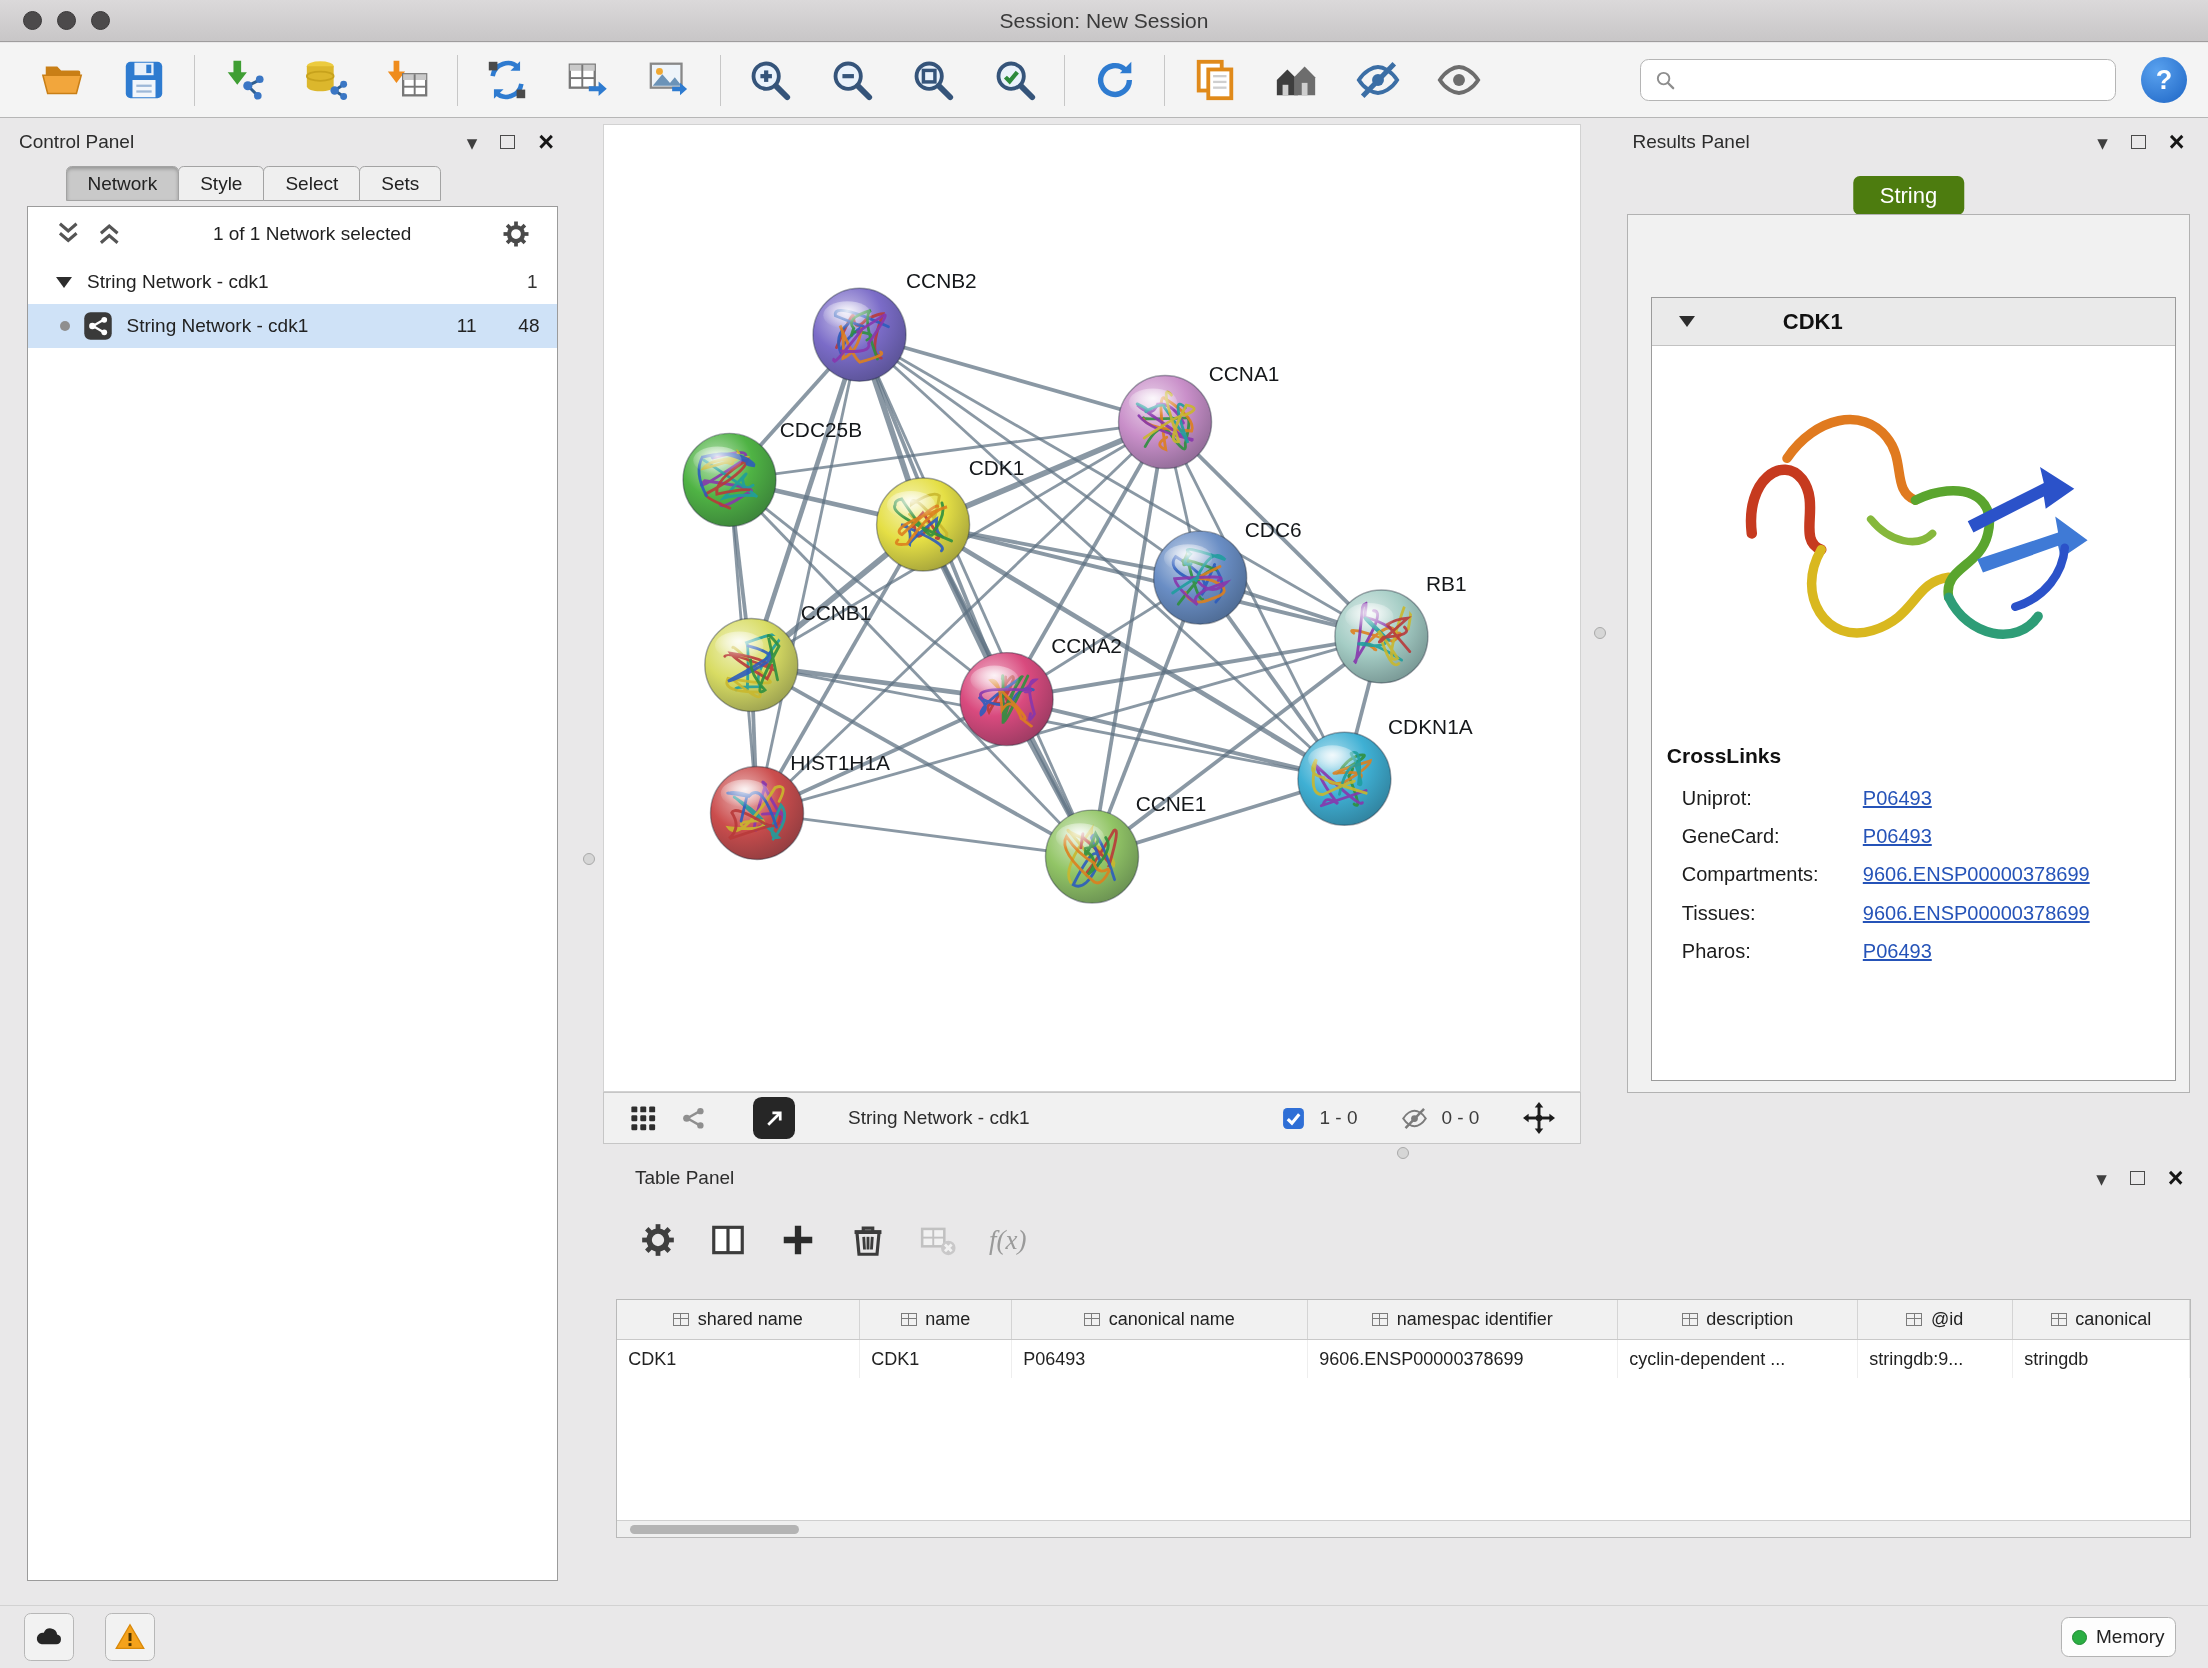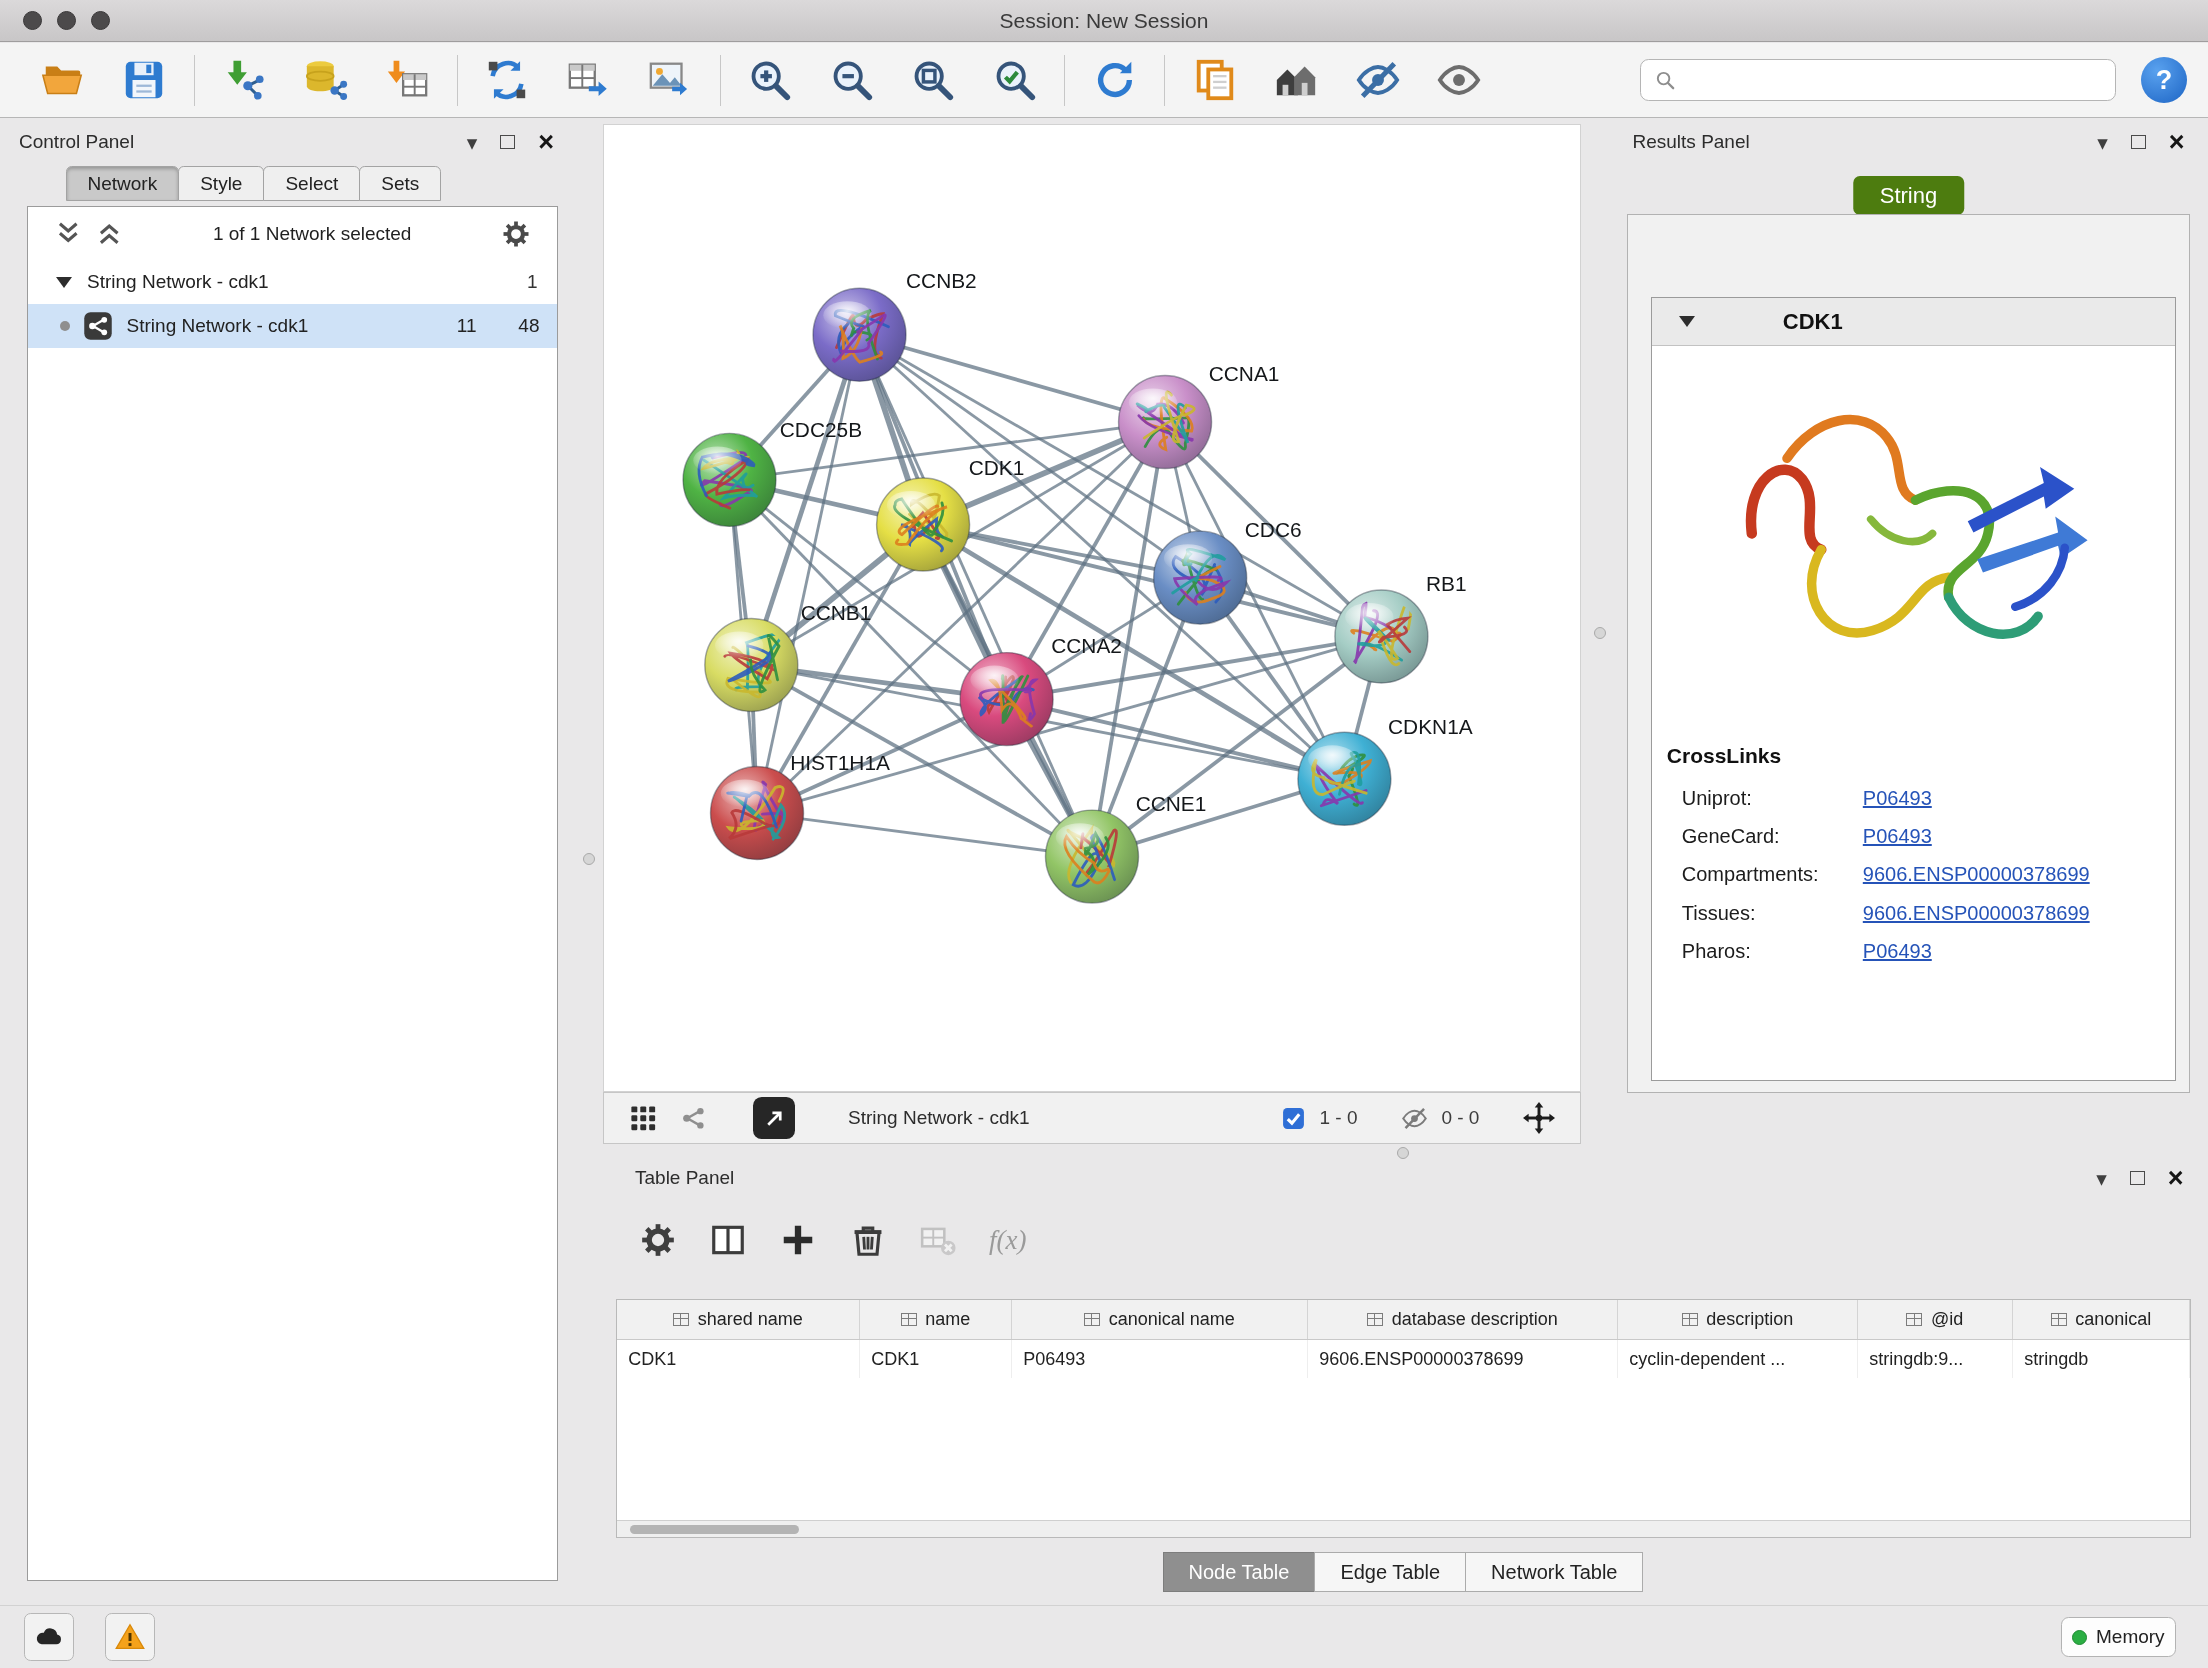--- a/index.html
+++ b/index.html
@@ -777,21 +777,21 @@
       <div class="cell c1">
           <span class="grid-glyph"></span>
           <span>name</span>
         </div>
       <div class="cell c2">
           <span class="grid-glyph"></span>
           <span>canonical name</span>
         </div>
       <div class="cell c3">
           <span class="grid-glyph"></span>
-          <span>database description</span>
+          <span>namespac identifier</span>
         </div>
       <div class="cell c4">
           <span class="grid-glyph"></span>
           <span>description</span>
         </div>
       <div class="cell c5">
           <span class="grid-glyph"></span>
           <span>@id</span>
         </div>
       <div class="cell c6">
@@ -805,25 +805,20 @@
       <div class="cell c2">P06493</div>
       <div class="cell c3">9606.ENSP00000378699</div>
       <div class="cell c4">cyclin-dependent ...</div>
       <div class="cell c5">stringdb:9...</div>
       <div class="cell c6">stringdb</div>
     </div>
     <div class="tp-scroll">
         <div class="tp-thumb"></div>
       </div>
   </div>
-  <div class="tp-tabs">
-    <div class="tp-tab active">Node Table</div>
-    <div class="tp-tab">Edge Table</div>
-    <div class="tp-tab">Network Table</div>
-  </div>
 </div>
 
 <div class="bottombar">
   <div class="bb-box" style="left:24px">
     <svg width="32" height="32" viewBox="0 0 24 24">
         <path d="M6.5 17.5h11a3.7 3.7 0 0 0 .6-7.3 5.2 5.2 0 0 0-10-1.4 4.4 4.4 0 0 0-1.6 8.7z" fill="#262626"></path>
       </svg>
   </div>
   <div class="bb-box" style="left:105px">
     <svg width="32" height="32" viewBox="0 0 24 24">

